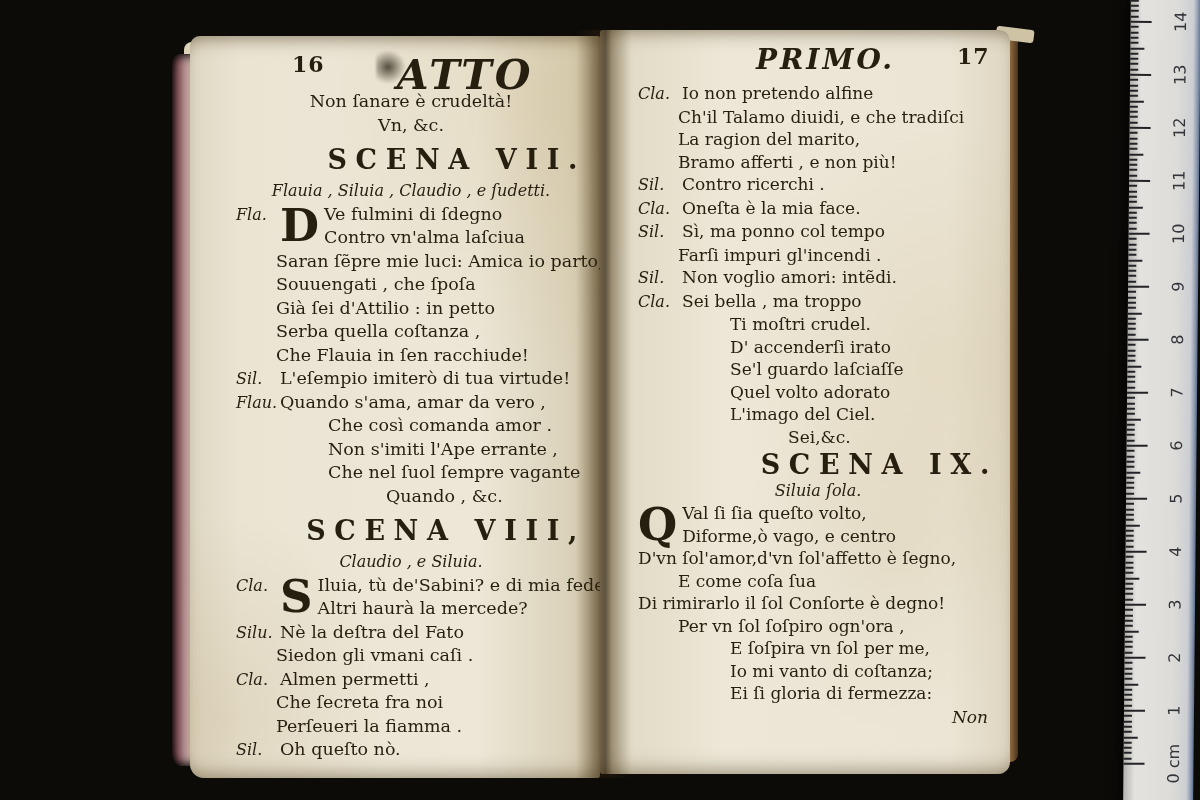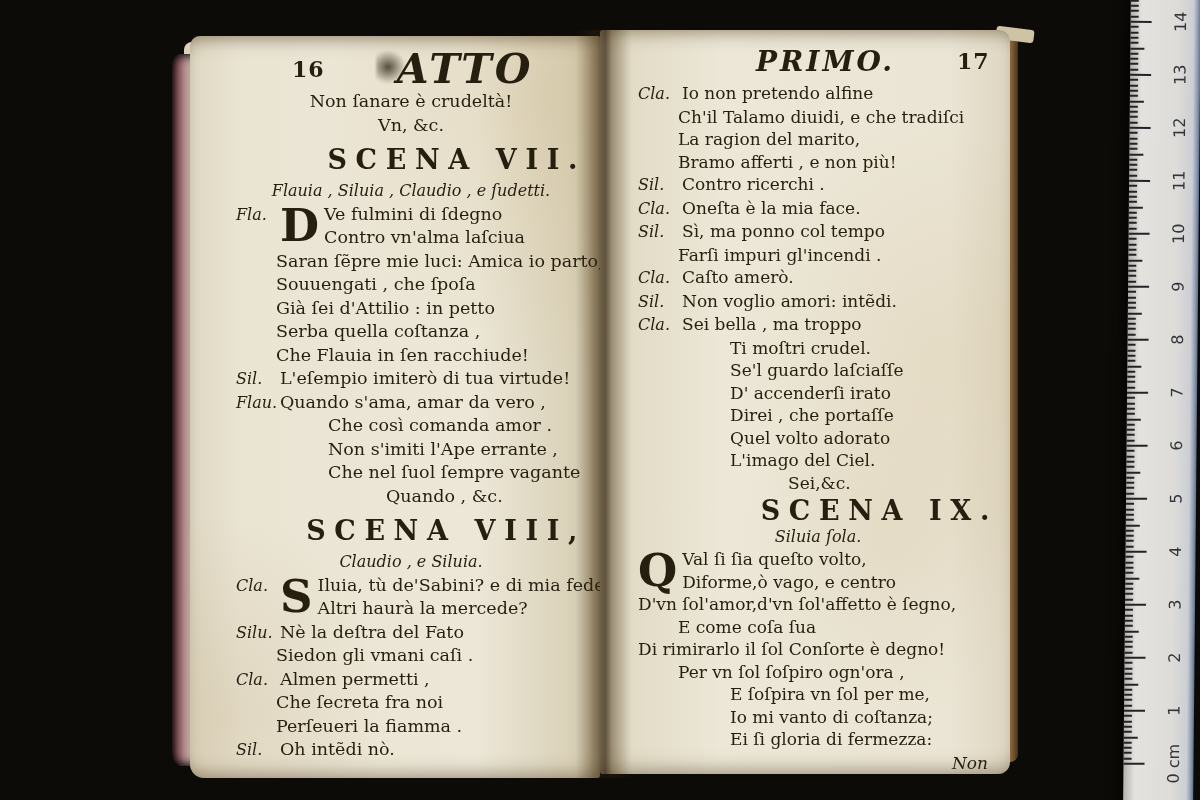--- a/index.html
+++ b/index.html
@@ -31,21 +31,21 @@
       radial-gradient(60% 40% at 70% 70%, rgba(180,150,95,.10), transparent 60%),
       linear-gradient(to right,#c9bd9f 0%,#e2dbc6 7%,#ece7d7 30%,#ebe5d5 85%,#ded6c1 100%);
     box-shadow:inset 0 14px 18px -12px rgba(80,60,30,.5),inset 0 -16px 20px -14px rgba(80,60,30,.5),inset 20px 0 26px -18px rgba(70,50,25,.6);}
   #gutter-shadow{position:absolute;left:576px;top:30px;width:56px;height:748px;pointer-events:none;
     background:linear-gradient(to right,rgba(60,42,18,0) 0%,rgba(60,42,18,.33) 40%,rgba(35,24,8,.55) 52%,rgba(60,42,18,.28) 64%,rgba(60,42,18,0) 100%);}
   #atto-smudge{position:absolute;left:376px;top:50px;width:30px;height:34px;
     background:radial-gradient(ellipse at 40% 50%,rgba(32,24,10,.75),rgba(32,24,10,0) 70%);filter:blur(1px);}
   
   .content{position:absolute;inset:0;padding:15px 14px 0 46px;}
   #right-page .content{padding:13px 12px 0 38px;}
-  .pg-header{display:flex;align-items:center;height:36px;margin-bottom:3px;}
+  .pg-header{display:flex;align-items:flex-start;height:36px;margin-bottom:3px;}
   .pgnum{font-size:22px;font-weight:600;letter-spacing:1px;}
   #left-page .pgnum{margin-left:56px;}
   #left-page .running{font-style:italic;font-size:41px;letter-spacing:3px;margin-left:72px;font-weight:600;}
   #right-page .running{font-style:italic;font-size:28px;letter-spacing:3px;margin-left:118px;font-weight:600;}
   #right-page .pgnum{margin-left:62px;}
   .line{line-height:23.5px;font-size:17.5px;white-space:nowrap;}
   #right-page .line{line-height:22.5px;font-size:17px;}
   .center{text-align:center;}
   .stage{text-align:center;font-style:italic;font-size:16px !important;}
   .heading{text-align:right;font-size:27px !important;letter-spacing:.32em;font-weight:600;line-height:33px;margin:6px 0 3px;}
@@ -113,47 +113,45 @@
           <div class="caplines">
             <div>Iluia, tù de'Sabini? e di mia fede</div>
             <div>Altri haurà la mercede?</div>
           </div>
         </div>
         <div class="line"><span class="spk">Silu.</span><span>Nè la deſtra del Fato</span></div>
         <div class="line ind1">Siedon gli vmani caſi .</div>
         <div class="line"><span class="spk">Cla.</span><span>Almen permetti ,</span></div>
         <div class="line ind1">Che ſecreta fra noi</div>
         <div class="line ind1">Perſeueri la fiamma .</div>
-        <div class="line"><span class="spk">Sil.</span><span>Oh intẽdi nò.</span></div>
+        <div class="line"><span class="spk">Sil.</span><span>Oh queſto nò.</span></div>
       </div>
   </div>
 </div>
 
 <div class="page" id="right-page">
   <div class="content">
     <div class="pg-header">
       <span class="running">PRIMO.</span>
       <span class="pgnum">17</span>
     </div>
     <div id="right-lines">
         <div class="line"><span class="spk">Cla.</span><span>Io non pretendo alfine</span></div>
         <div class="line ind1">Ch'il Talamo diuidi, e che tradiſci</div>
         <div class="line ind1">La ragion del marito,</div>
         <div class="line ind1">Bramo afferti , e non più!</div>
         <div class="line"><span class="spk">Sil.</span><span>Contro ricerchi .</span></div>
         <div class="line"><span class="spk">Cla.</span><span>Oneſta è la mia face.</span></div>
         <div class="line"><span class="spk">Sil.</span><span>Sì, ma ponno col tempo</span></div>
         <div class="line ind1">Farſi impuri gl'incendi .</div>
-        <div class="line"><span class="spk">Cla.</span><span>Caſto amerò.</span></div>
         <div class="line"><span class="spk">Sil.</span><span>Non voglio amori: intẽdi.</span></div>
         <div class="line"><span class="spk">Cla.</span><span>Sei bella , ma troppo</span></div>
         <div class="line ind2">Ti moſtri crudel.</div>
+        <div class="line ind2">D' accenderſi irato</div>
         <div class="line ind2">Se'l guardo laſciaſſe</div>
-        <div class="line ind2">D' accenderſi irato</div>
-        <div class="line ind2">Direi , che portaſſe</div>
         <div class="line ind2">Quel volto adorato</div>
         <div class="line ind2">L'imago del Ciel.</div>
         <div class="line ind3">Sei,&amp;c.</div>
         <div class="line heading">SCENA IX.</div>
         <div class="line stage">Siluia ſola.</div>
         <div class="line drop">
           <span class="cap">Q</span>
           <div class="caplines">
             <div>Val ſi ſia queſto volto,</div>
             <div>Diforme,ò vago, e centro</div>

